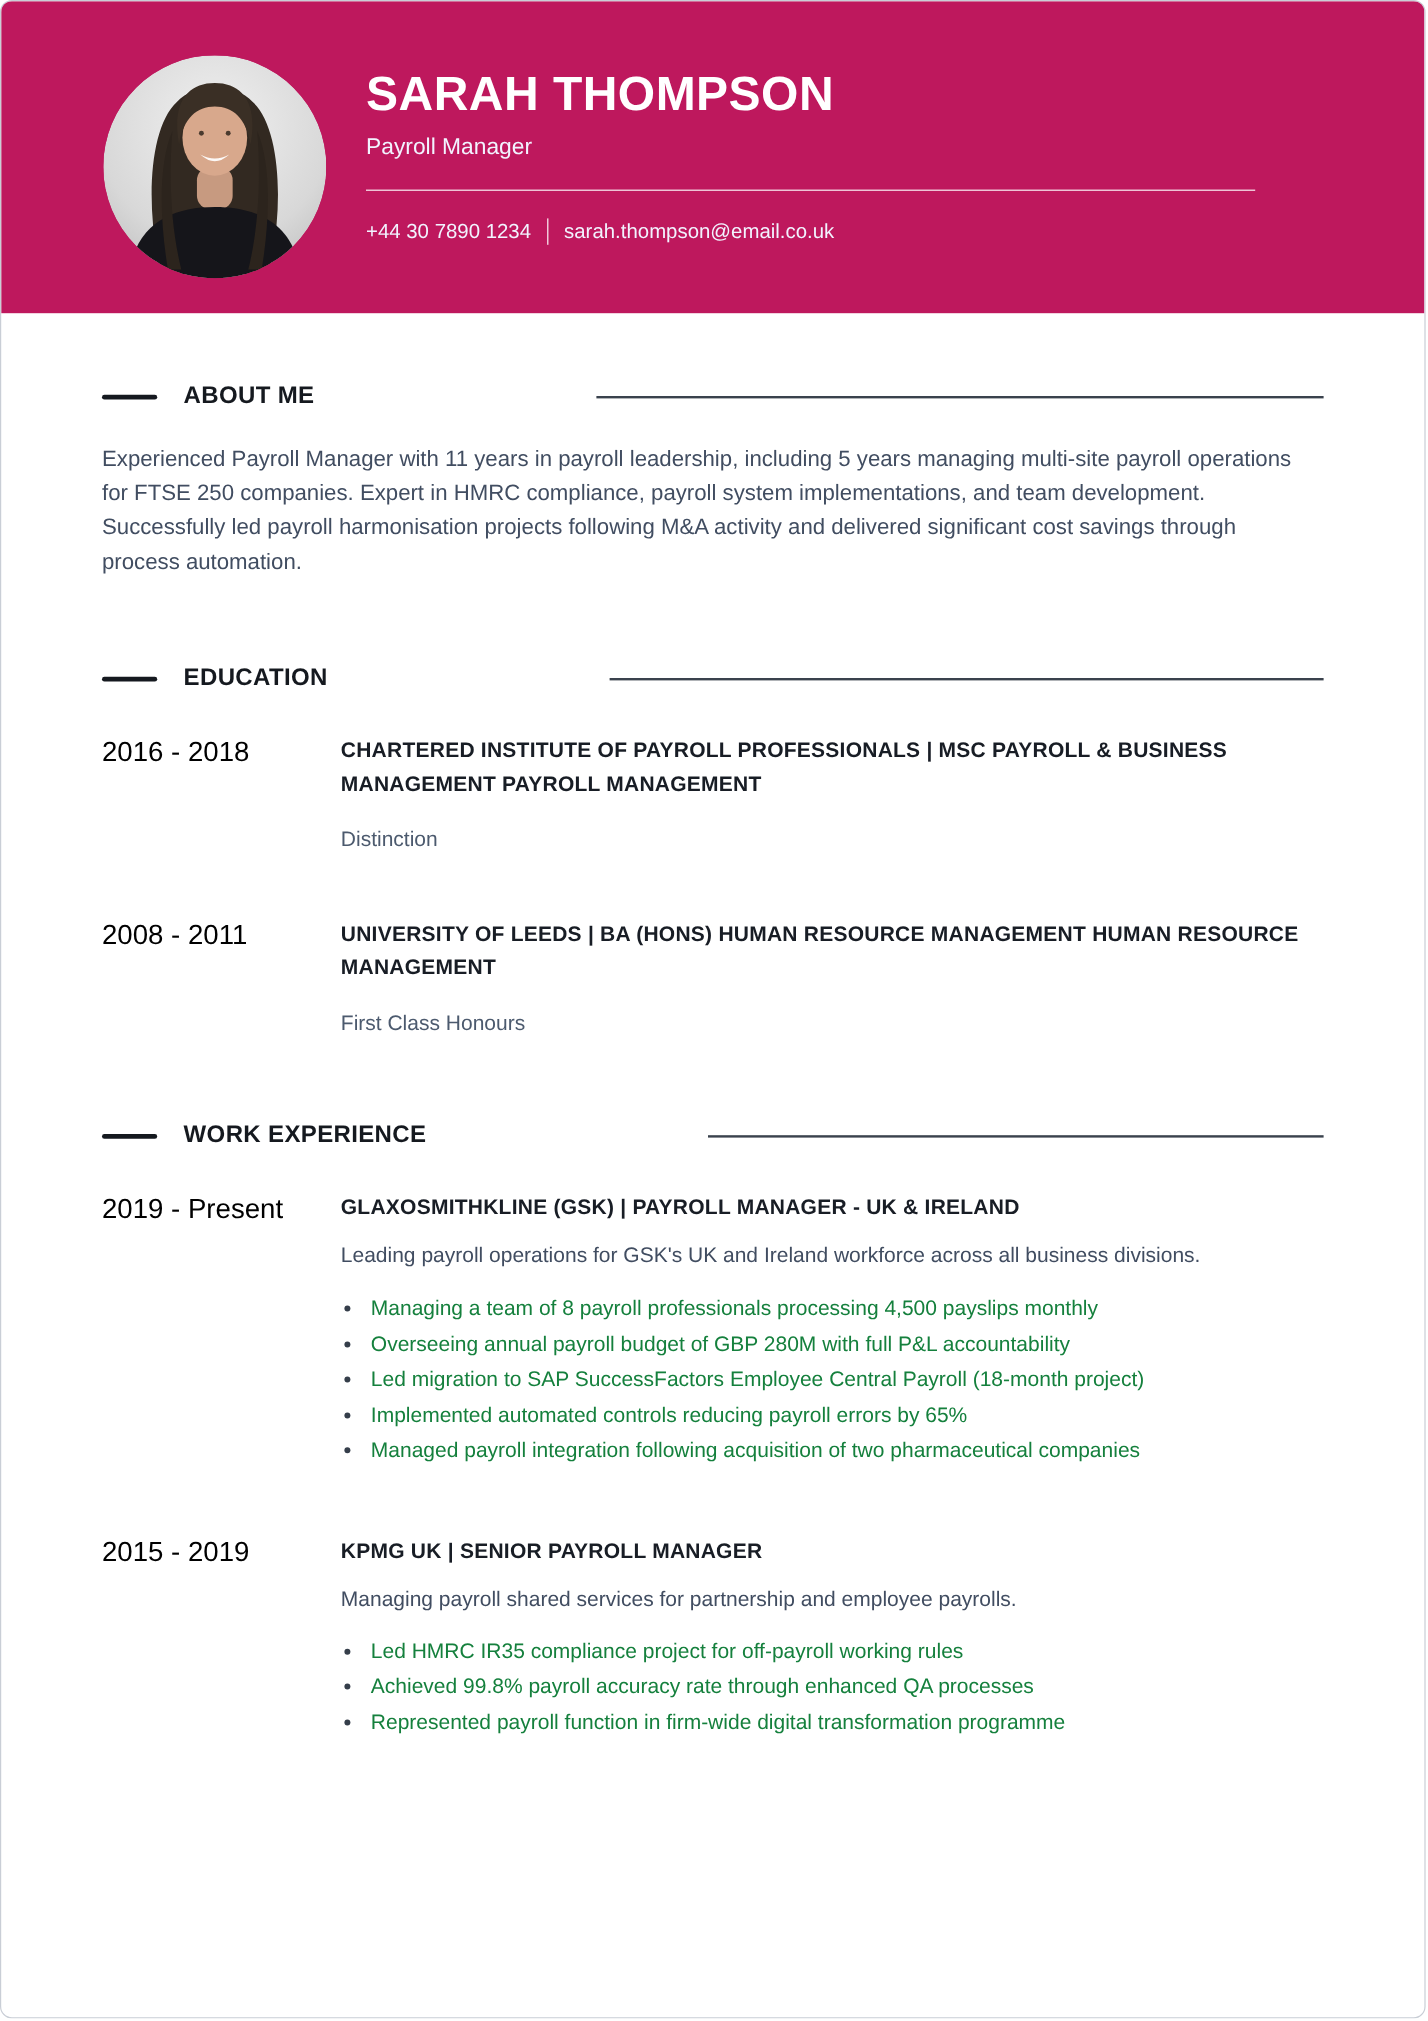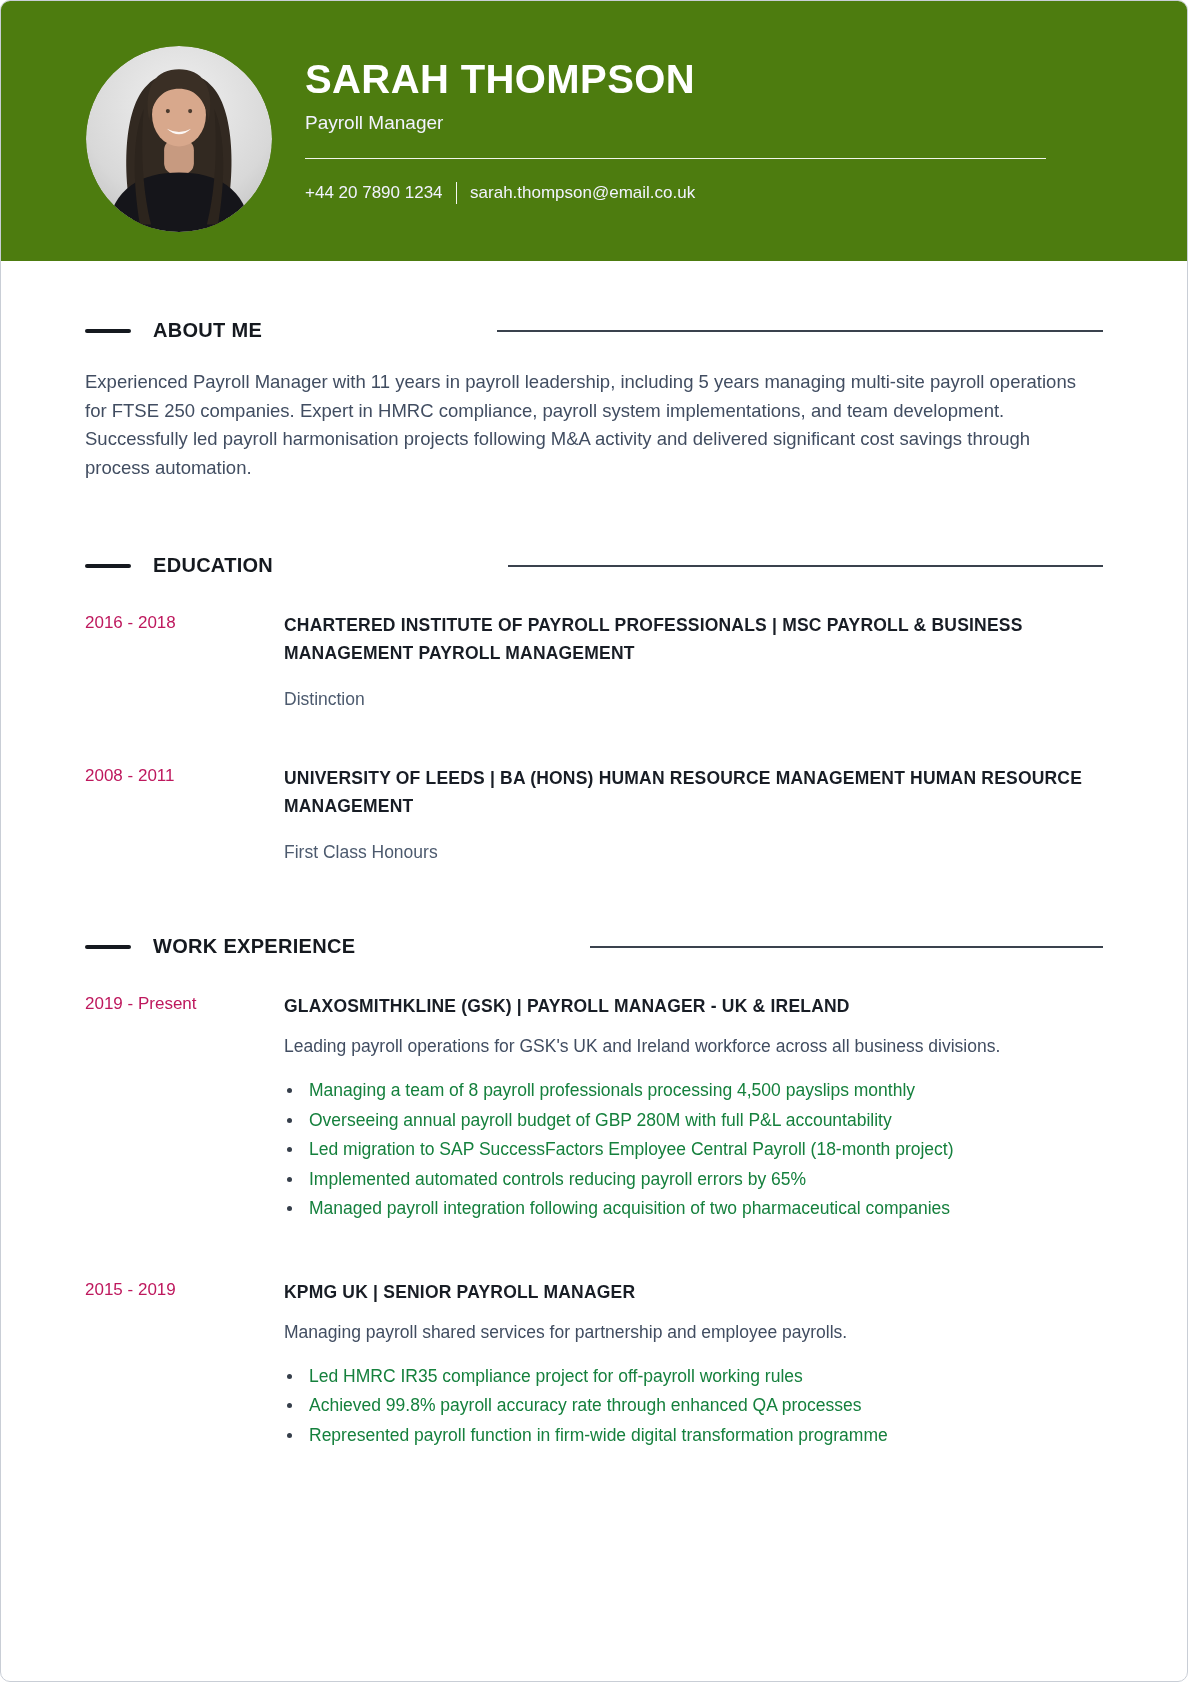--- a/index.html
+++ b/index.html
@@ -13,21 +13,21 @@
     margin: 0;
     background: #ffffff;
     border: 1px solid #c9ced6;
     border-radius: 10px;
     overflow: hidden;
   }
 
   
   .header {
     height: 260px;
-    background: #4d7c0f;
+    background: #be185d;
     display: flex;
     align-items: flex-start;
     padding: 45px 85px 0 85px;
   }
   .avatar {
     width: 186px; height: 186px;
     border-radius: 50%;
     overflow: hidden;
     flex: none;
   }
@@ -66,21 +66,21 @@
     margin: 26px 0 0;
     font-size: 18.5px;
     line-height: 28.5px;
     color: #414D61;
     max-width: 1012px;
   }
 
   .entries { margin-top: 34px; }
   .entry { display: grid; grid-template-columns: 199px 1fr; }
   .entry + .entry { margin-top: 54px; }
-  .dates { font-size: 17px; color: #be185d; padding-top: 2px; white-space: nowrap; }
+  .dates { font-size: 23px; color: #000000; padding-top: 2px; white-space: nowrap; }
   .entry-title {
     margin: 0;
     font-size: 17.5px;
     font-weight: 700;
     letter-spacing: 0.2px;
     line-height: 28px;
     color: #181D25;
   }
   .entry-note { margin-top: 22px; font-size: 17.5px; color: #4C5A6E; }
   .entry-summary { margin: 13px 0 0; font-size: 17.5px; line-height: 27px; color: #414D61; }
@@ -133,21 +133,21 @@
           <path d="M43.5 44.5 Q50 50.5 56.5 44.5 Q50 48 43.5 44.5 Z" fill="#ffffff" opacity="0.92"></path>
           <path d="M34 40 C30.5 21 38 12.5 50 12.5 C62 12.5 69.5 21 66 40 C64 28 58 23 50 23 C42 23 36 28 34 40 Z" fill="#3a2f25"></path>
         </g>
       </svg>
     </div>
     <div class="header-main">
       <h1 class="name">SARAH THOMPSON</h1>
       <div class="job-title">Payroll Manager</div>
       <div class="header-rule"></div>
       <div class="contact">
-        <span>+44 20 7890 1234</span>
+        <span>+44 30 7890 1234</span>
         <span class="sep">|</span>
         <span>sarah.thompson@email.co.uk</span>
       </div>
     </div>
   </header>
 
   <main class="content">
 
     <section class="section first">
       <div class="sec-head">

